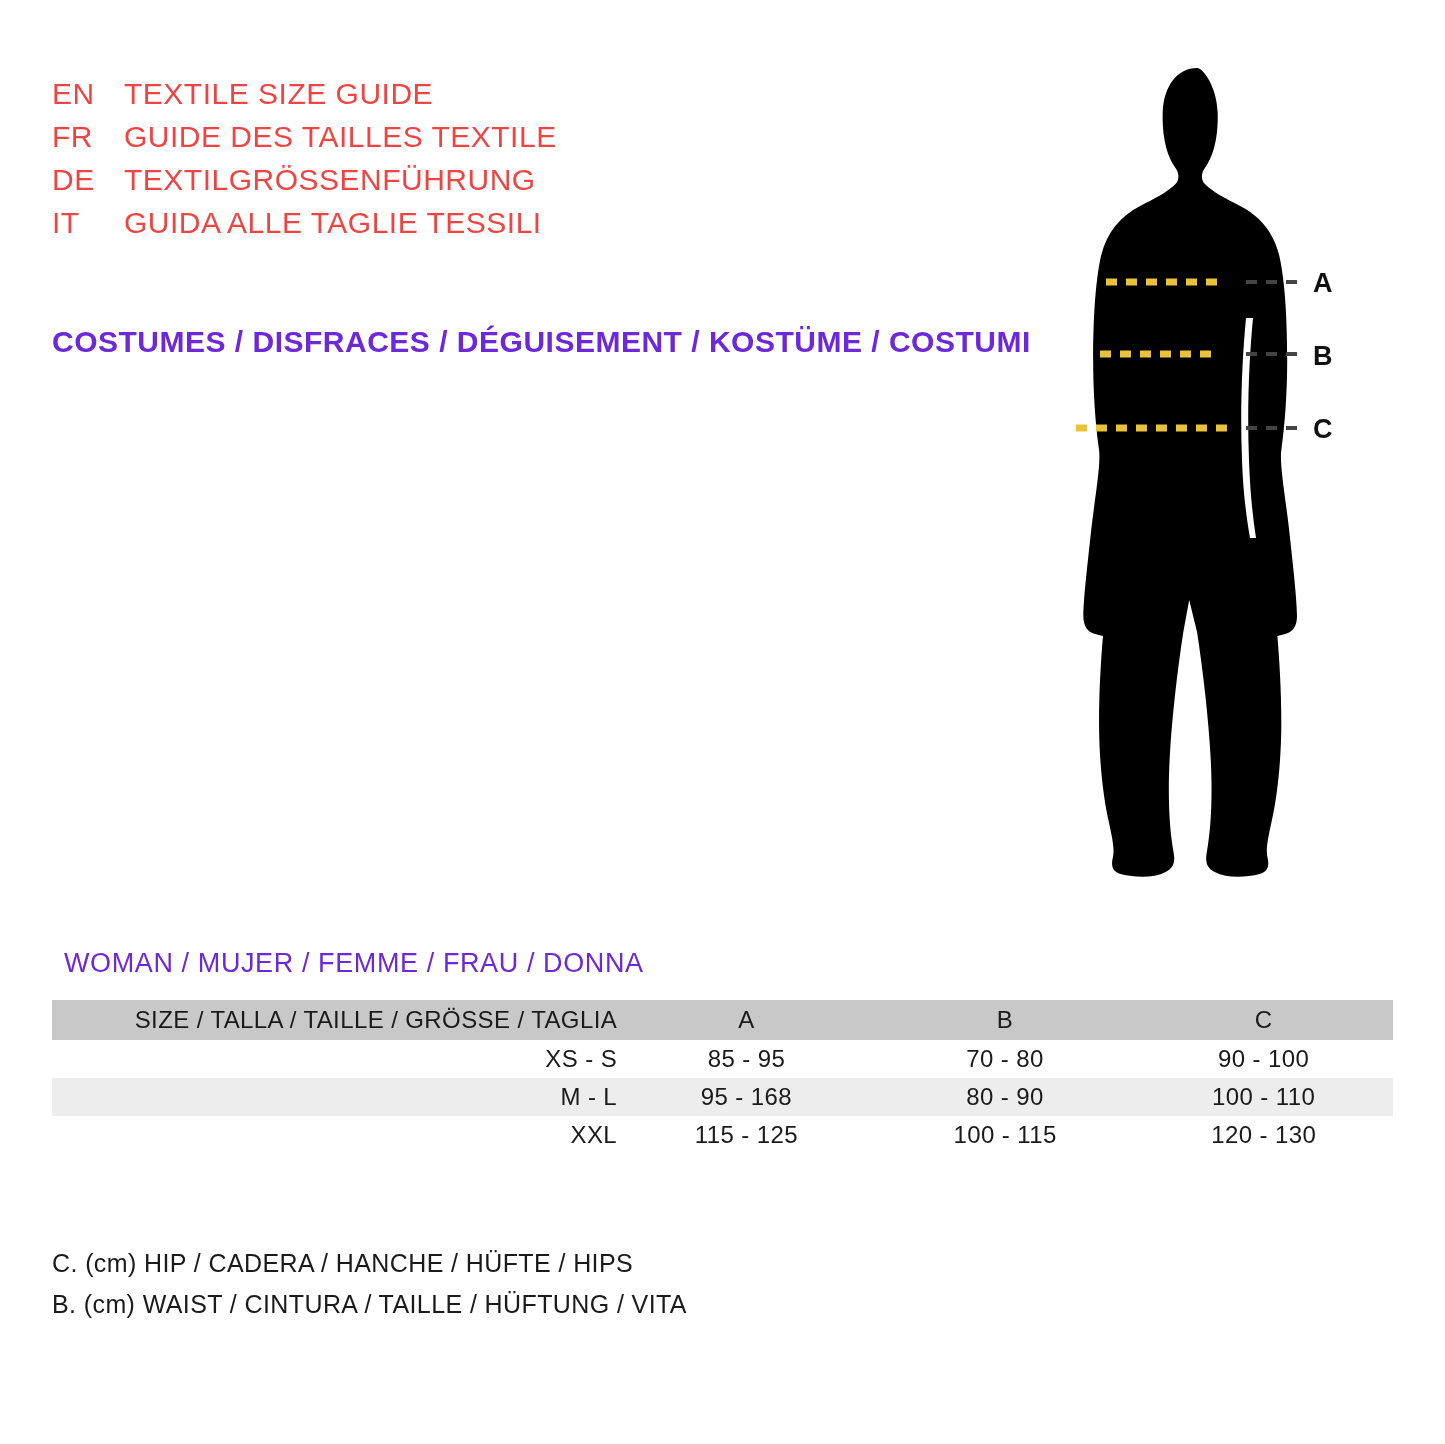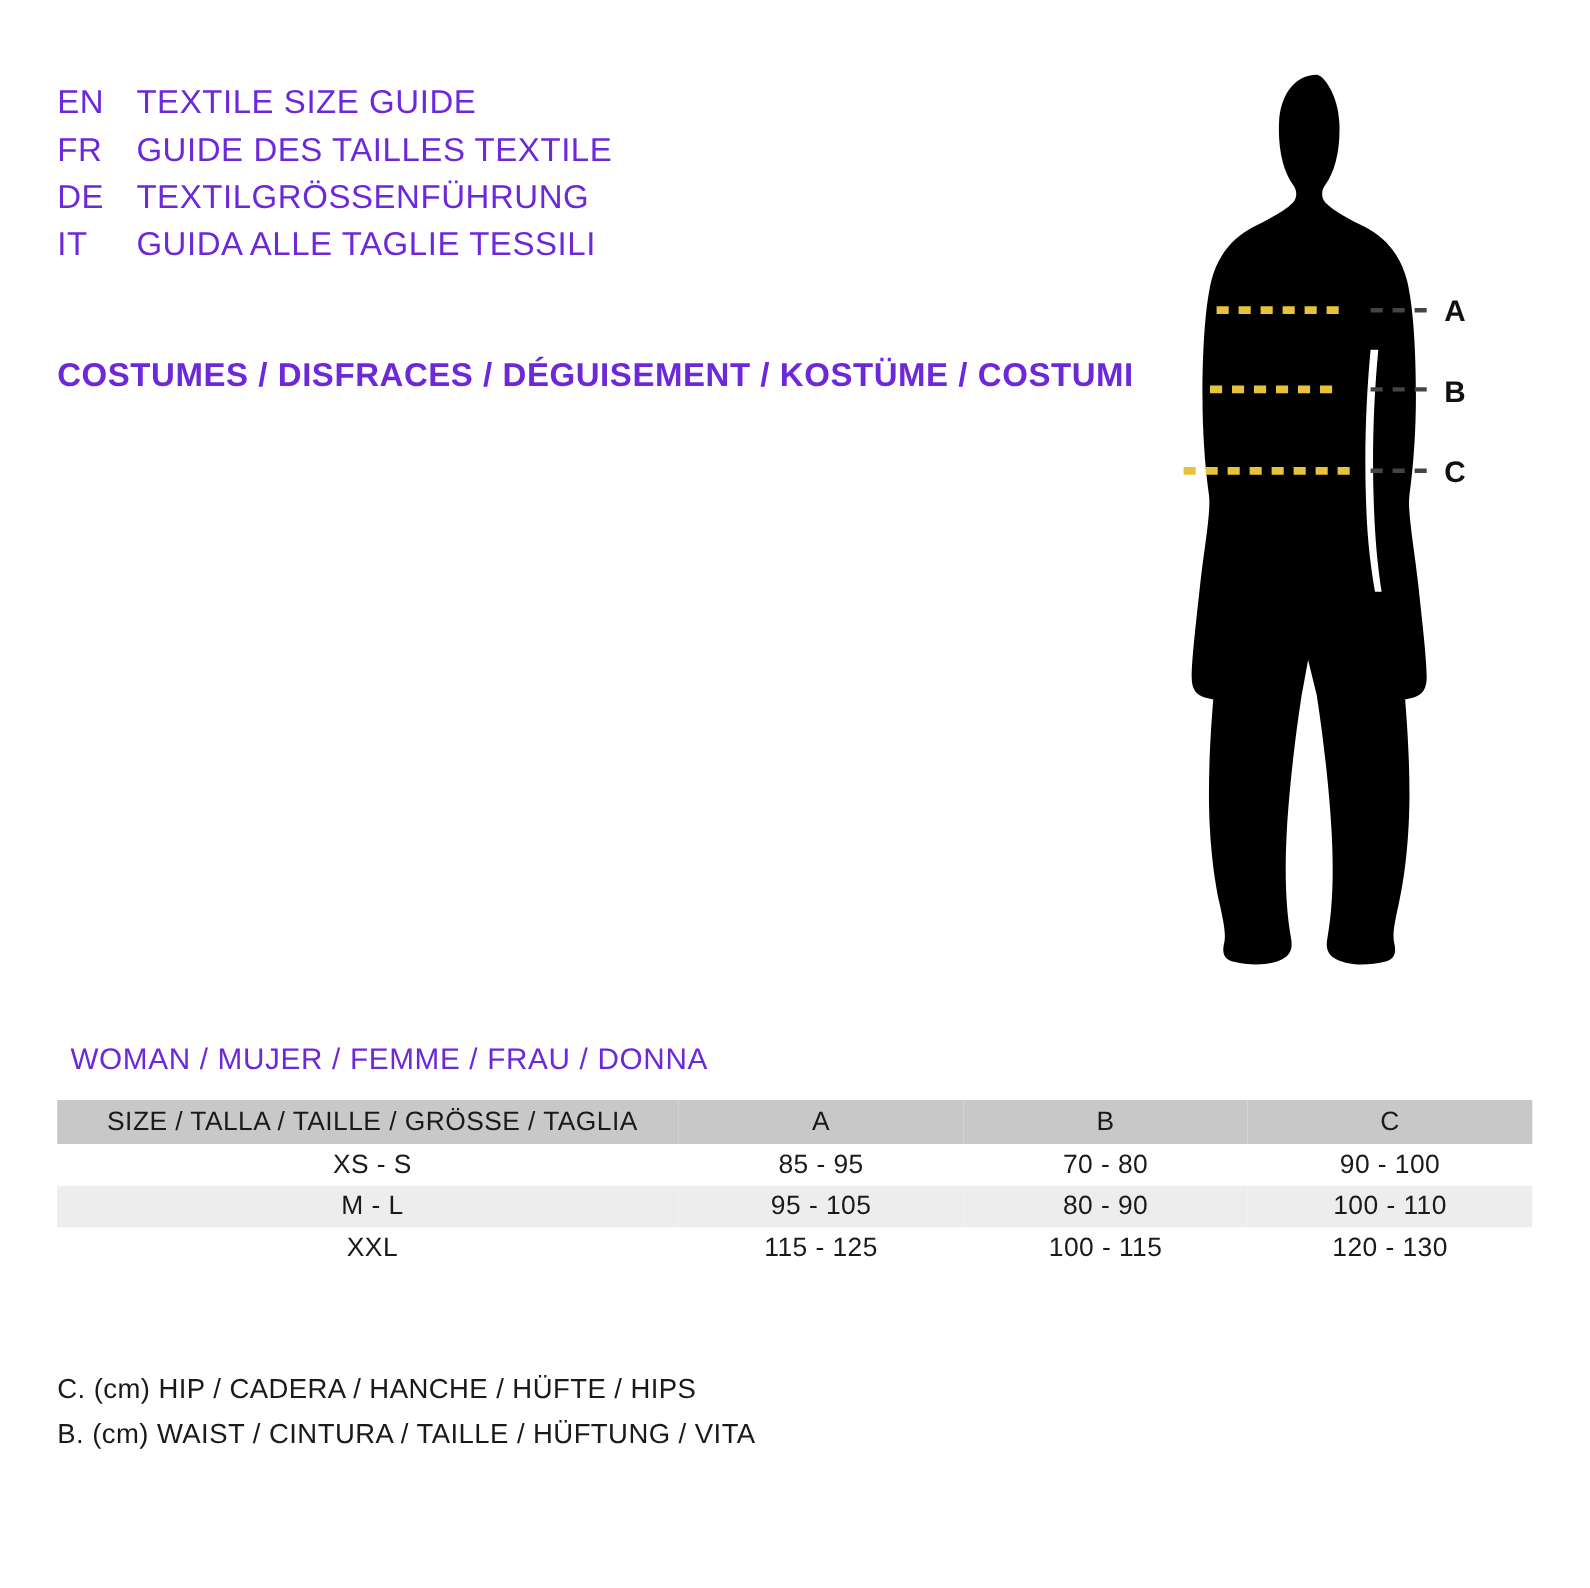--- a/index.html
+++ b/index.html
@@ -22,21 +22,21 @@
     left: 52px;
     top: 72px;
     width: 980px;
   }
   .lang-row {
     display: flex;
     align-items: baseline;
     font-size: 30px;
     letter-spacing: 0.5px;
     line-height: 43px;
-    color: #6d28d9;
+    color: #ef4444;
   }
   .lang-code {
     width: 72px;
     flex: 0 0 72px;
   }
   .lang-label {
     flex: 1 1 auto;
   }
   .costumes-line {
     position: absolute;
@@ -94,21 +94,21 @@
     height: 38px;
     font-weight: normal;
     letter-spacing: 0.4px;
   }
   table.size-table thead th {
     background: #c8c8c8;
     height: 40px;
   }
   table.size-table th.col-size,
   table.size-table td.col-size {
-    text-align: center;
+    text-align: right;
     padding-left: 8px;
     width: 560px;
     margin-left: 40px;
   }
   table.size-table th.col-m,
   table.size-table td.col-m {
     text-align: center;
     width: 260px;
   }
   table.size-table tbody tr:nth-child(odd) {
@@ -230,21 +230,21 @@
   </thead>
   <tbody>
     <tr>
       <td class="col-size">XS - S</td>
       <td class="col-m">85 - 95</td>
       <td class="col-m">70 - 80</td>
       <td class="col-m">90 - 100</td>
     </tr>
     <tr>
       <td class="col-size">M - L</td>
-      <td class="col-m">95 - 105</td>
+      <td class="col-m">95 - 168</td>
       <td class="col-m">80 - 90</td>
       <td class="col-m">100 - 110</td>
     </tr>
     <tr>
       <td class="col-size">XXL</td>
       <td class="col-m">115 - 125</td>
       <td class="col-m">100 - 115</td>
       <td class="col-m">120 - 130</td>
     </tr>
   </tbody>

